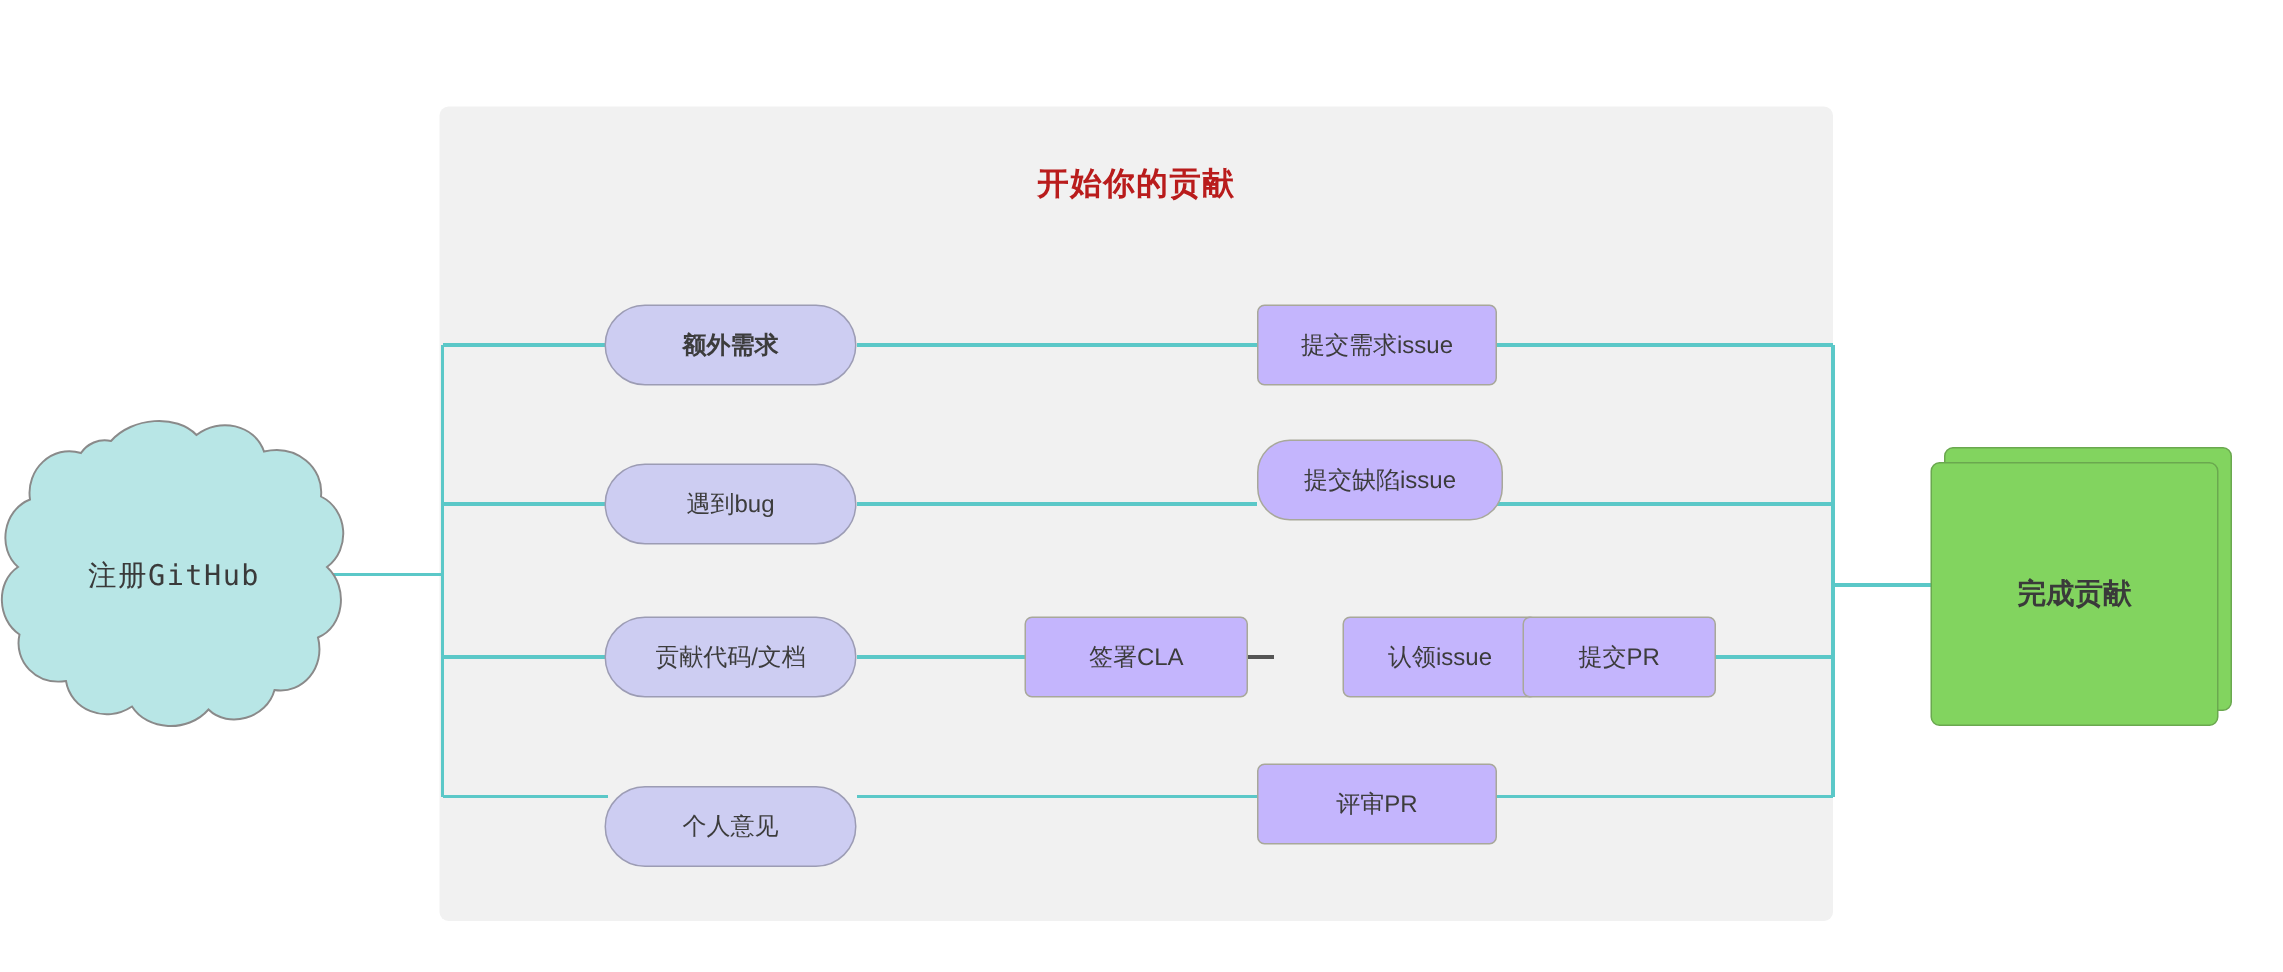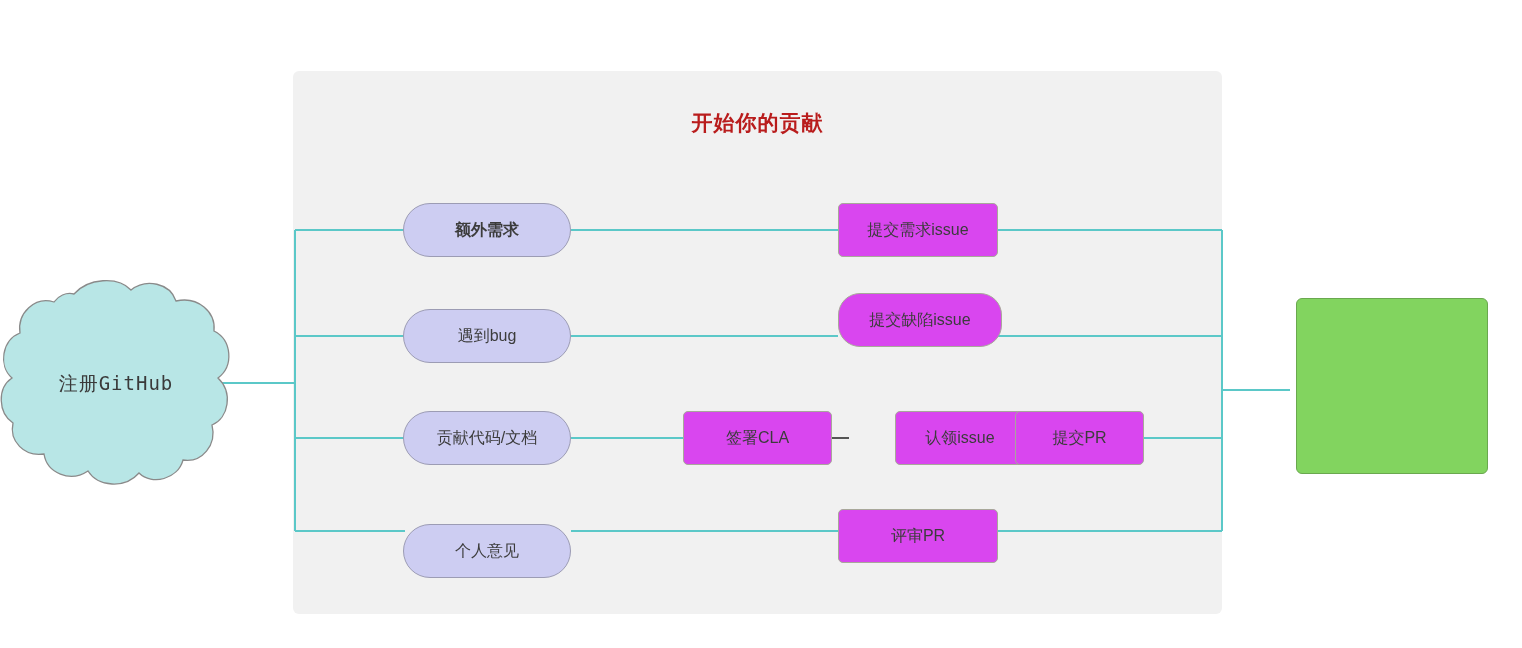--- a/index.html
+++ b/index.html
@@ -96,21 +96,21 @@
   }
   .pill .node-label {
     font-size: 16px;
     color: #3c3c3c;
   }
 
   
   .cream {
     position: absolute;
     height: 54px;
-    background: #d946ef;
+    background: #c4b5fd;
     border: 1px solid #a8a89a;
     border-radius: 5px;
     box-sizing: border-box;
     display: flex;
     align-items: center;
     justify-content: center;
   }
   .cream .node-label {
     font-size: 16px;
     color: #3c3c3c;
@@ -242,15 +242,18 @@
   <div class="cream" style="left:1015px; top:411px; width:129px;">
     <span class="node-label">提交PR</span>
   </div>
 
   <div class="cream" style="left:838px; top:509px; width:160px;">
     <span class="node-label">评审PR</span>
   </div>
 
   <div class="stack-wrap">
     <div class="stack-back"></div>
+    <div class="stack-front">
+      <span class="node-label">完成贡献</span>
+    </div>
   </div>
 
 </div>
 
 </body></html>

